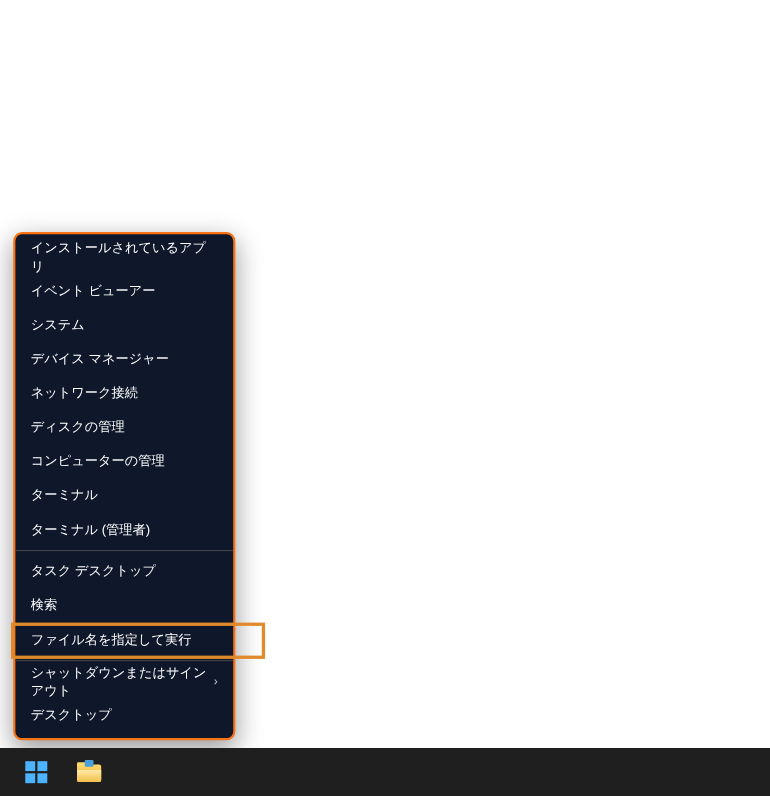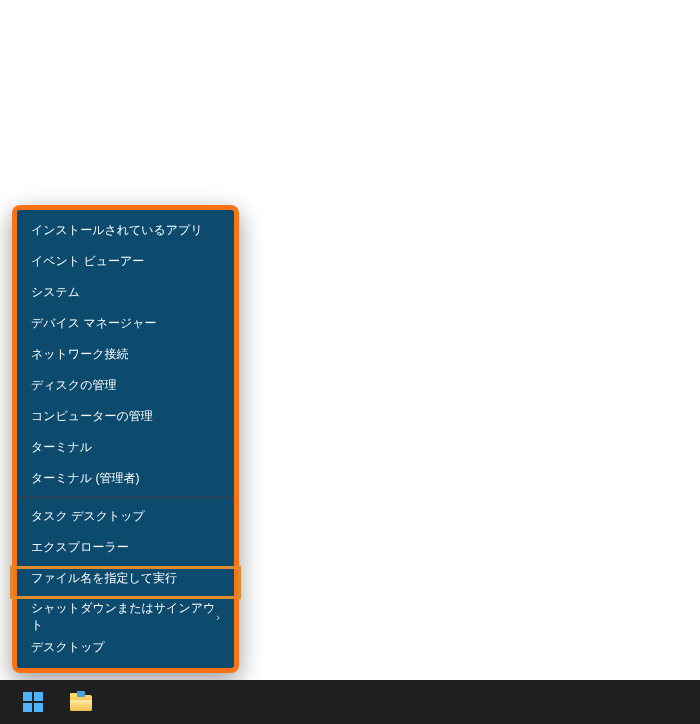--- a/index.html
+++ b/index.html
@@ -14,23 +14,23 @@
     .desktop {
       position: absolute;
       top: 0; left: 0; right: 0;
       bottom: 44px;
       background: #ffffff;
     }
     .context-menu {
       position: absolute;
       left: 12px;
       bottom: 7px;
-      width: 227px;
-      background: #0c4a6e;
-      border: 5px solid #f97316;
+      width: 202px;
+      background: #0f172a;
+      border: 2px solid #f97316;
       border-radius: 8px;
       padding: 5px 0;
       box-shadow: 0 8px 24px rgba(0,0,0,0.4);
       color: #ffffff;
     }
     .menu-item {
       display: flex;
       align-items: center;
       justify-content: space-between;
       padding: 0 14px;
@@ -140,21 +140,21 @@
     <div class="menu-item">
         <span>ターミナル (管理者)</span>
       </div>
 
     <div class="menu-sep"></div>
 
     <div class="menu-item">
         <span>タスク デスクトップ</span>
       </div>
     <div class="menu-item">
-        <span>エクスプローラー</span>
+        <span>検索</span>
       </div>
     <div class="menu-item" id="run-item">
         <span>ファイル名を指定して実行</span>
       </div>
 
     <div class="menu-sep"></div>
 
     <div class="menu-item">
       <span>シャットダウンまたはサインアウト</span>
       <span class="chevron">›</span>

